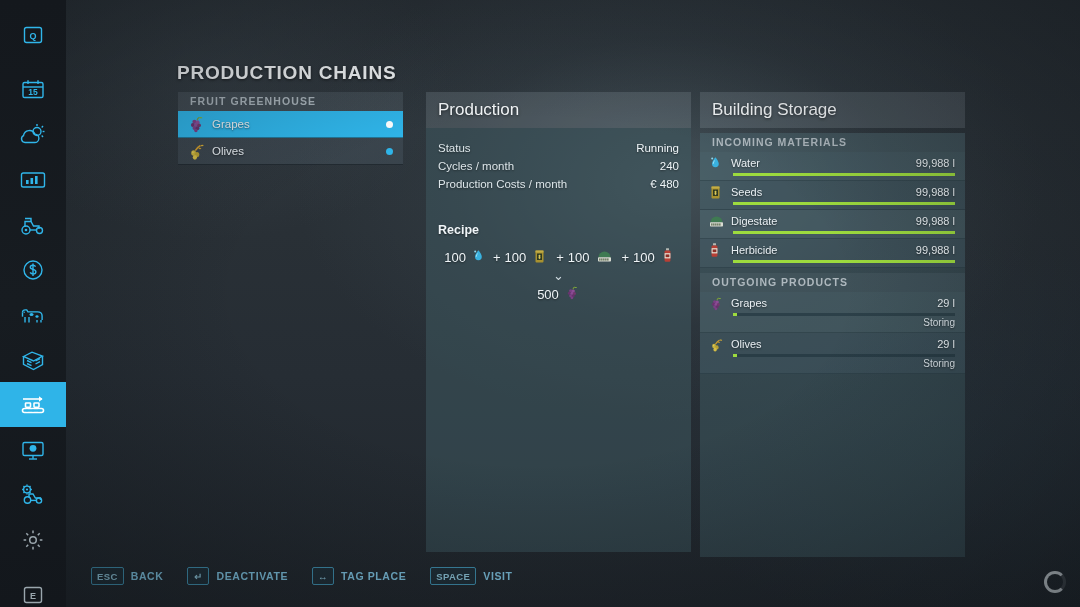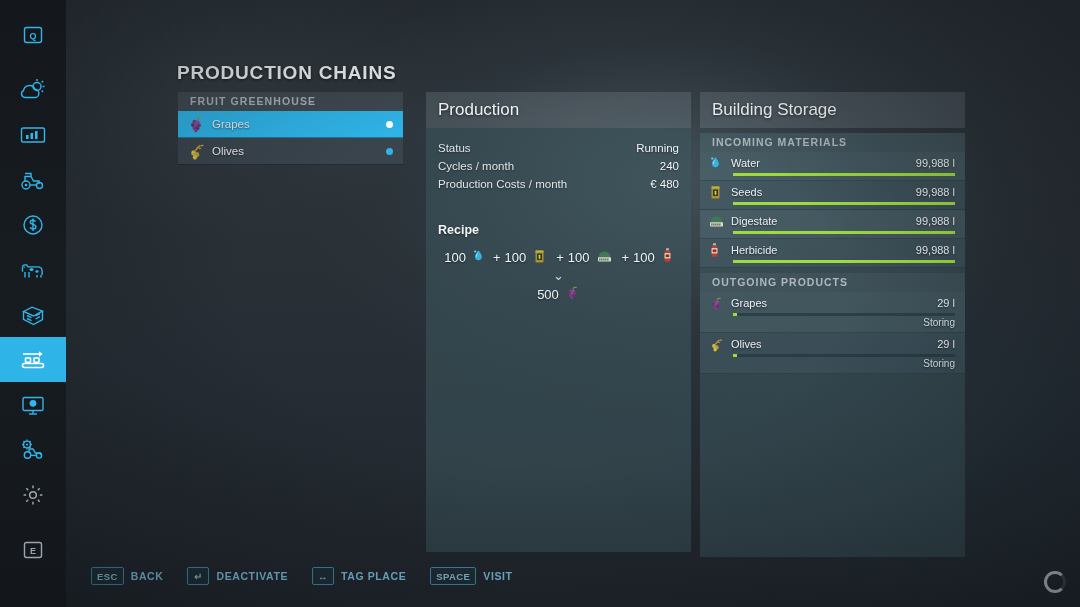--- a/index.html
+++ b/index.html
@@ -210,20 +210,31 @@
     <div class="rail-item" title="Q">
       <span>
         <svg width="24" height="24" viewBox="0 0 24 24" fill="none" stroke="currentColor" stroke-width="1.4">
           <rect x="3.5" y="4.5" width="17" height="15" rx="2"></rect>
           <text x="12" y="15.6" font-family="Liberation Sans, sans-serif" font-size="9" font-weight="bold" fill="currentColor" stroke="none" text-anchor="middle">Q</text>
         </svg>
       </span>
     </div>
 
     <div style="height:10px"></div>
+    <div class="rail-item" title="15">
+      <span>
+        <svg width="26" height="26" viewBox="0 0 26 26" fill="none" stroke="currentColor" stroke-width="1.4">
+          <rect x="3" y="5.5" width="20" height="15" rx="1.6"></rect>
+          <line x1="3" y1="10" x2="23" y2="10"></line>
+          <line x1="8" y1="3.2" x2="8" y2="7"></line>
+          <line x1="18" y1="3.2" x2="18" y2="7"></line>
+          <text x="13" y="18" font-family="Liberation Sans, sans-serif" font-size="8.5" font-weight="bold" fill="currentColor" stroke="none" text-anchor="middle">15</text>
+        </svg>
+      </span>
+    </div>
 
     <div class="rail-item" title="Weather">
       <span>
         <svg width="28" height="26" viewBox="0 0 28 26" fill="none" stroke="currentColor" stroke-width="1.4">
           <circle cx="18" cy="9.5" r="4"></circle>
           <line x1="18" y1="2" x2="18" y2="4"></line>
           <line x1="24" y1="4" x2="22.7" y2="5.4"></line>
           <line x1="25.5" y1="9.5" x2="23.6" y2="9.5"></line>
           <line x1="24" y1="15" x2="22.7" y2="13.6"></line>
           <path d="M6 20.5h9.5a4.2 4.2 0 0 0 .4-8.4 6 6 0 0 0-11.4 1.6A3.6 3.6 0 0 0 6 20.5z"></path>

